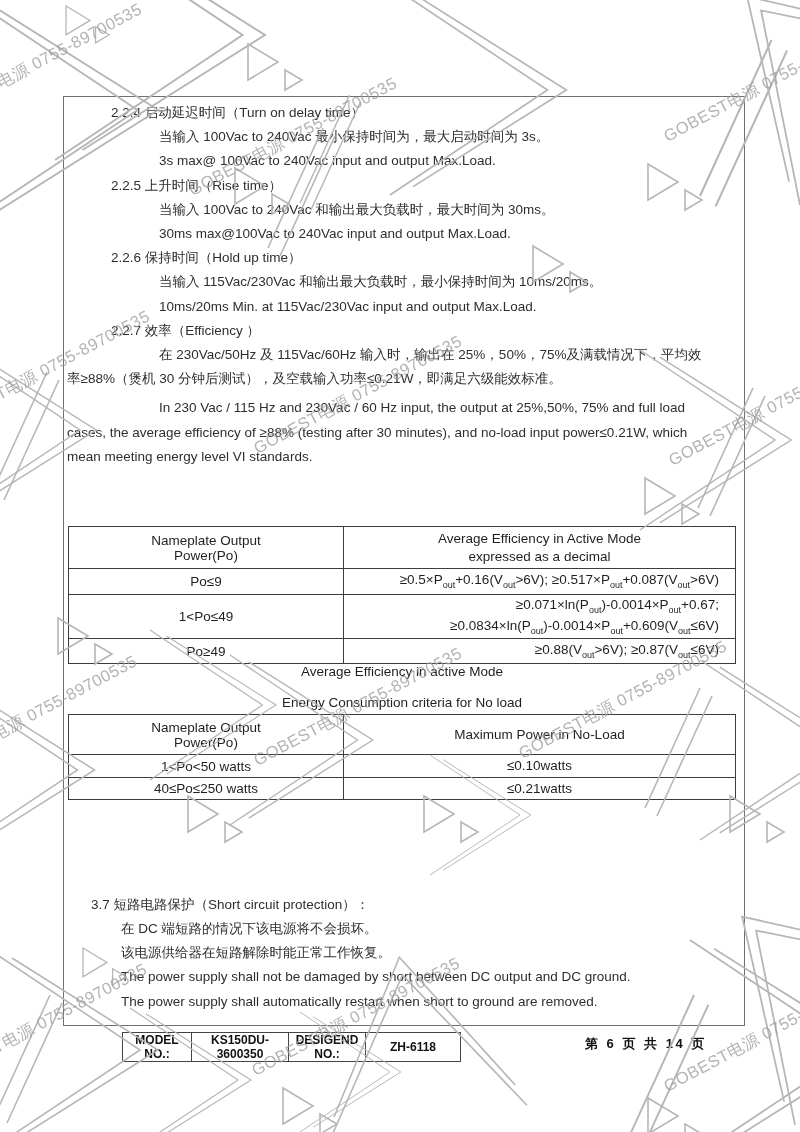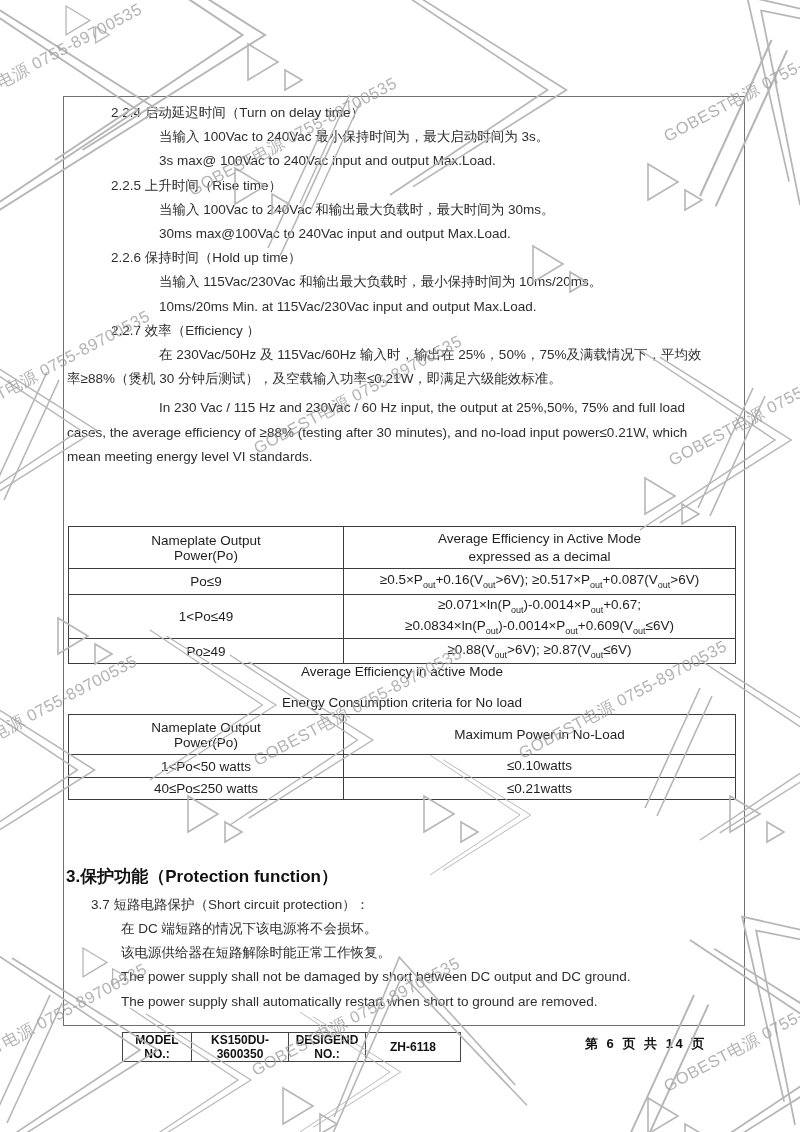--- a/index.html
+++ b/index.html
@@ -21,21 +21,21 @@
   .pl-f{padding-left:3px;}
   .gap{margin-top:5px;}
   .es-heading{position:absolute;top:390px;left:50px;font-family:"DejaVu Serif",serif;
               font-size:17px;font-weight:700;letter-spacing:1.5px;color:#1f1f1f;white-space:nowrap;}
   table.spec-table{border-collapse:collapse;font-size:13.5px;color:#1f1f1f;table-layout:fixed;}
   table.spec-table td{border:1px solid #3c3c3c;padding:1px 16px;vertical-align:middle;}
   .t1{position:absolute;top:429px;left:4px;width:668px;}
   .t2{position:absolute;top:617px;left:4px;width:668px;}
   .colA{width:242px;text-align:center;}
   .colB{text-align:center;line-height:1.3;}
-  .formula{text-align:center;line-height:1.4;padding-left:8px;}
+  .formula{text-align:right;line-height:1.4;padding-left:8px;}
   sub{font-size:9px;}
   .caption1{position:absolute;top:567px;left:4px;width:668px;text-align:center;font-size:13.5px;color:#1f1f1f;}
   .t2title{position:absolute;top:598px;left:4px;width:668px;text-align:center;font-size:13.5px;color:#1f1f1f;}
   .sec3h{position:absolute;top:768px;left:2px;font-size:17px;font-weight:700;color:#111;white-space:nowrap;}
   .sec3sub{position:absolute;top:799px;left:27px;font-size:13.5px;white-space:nowrap;}
   .sec3lines{position:absolute;top:820px;left:57px;font-size:13.5px;}
   .sec3lines .line{line-height:24.2px;white-space:nowrap;}
   
   .ftable{position:absolute;left:122px;top:1032px;border-collapse:collapse;z-index:1;
           font-size:12px;font-weight:700;color:#111;padding-left:34px;}
@@ -173,21 +173,20 @@
         <td class="colA">1&lt;Po&lt;50 watts</td>
         <td class="colB">≤0.10watts</td>
       </tr>
       <tr style="height:22px">
         <td class="colA">40≤Po≤250 watts</td>
         <td class="colB">≤0.21watts</td>
       </tr>
     </tbody>
       </table>
 
-    <div class="sec3h">3.保护功能（Protection function）</div>
     <div class="sec3sub">3.7 短路电路保护（Short circuit protection）：</div>
     <div class="sec3lines">
       <div class="line">在 DC 端短路的情况下该电源将不会损坏。</div>
       <div class="line">该电源供给器在短路解除时能正常工作恢复。</div>
       <div class="line">The power supply shall not be damaged by short between DC output and DC ground.</div>
       <div class="line">The power supply shall automatically restart when short to ground are removed.</div>
     </div>
   </div>
 
   <table class="ftable">

